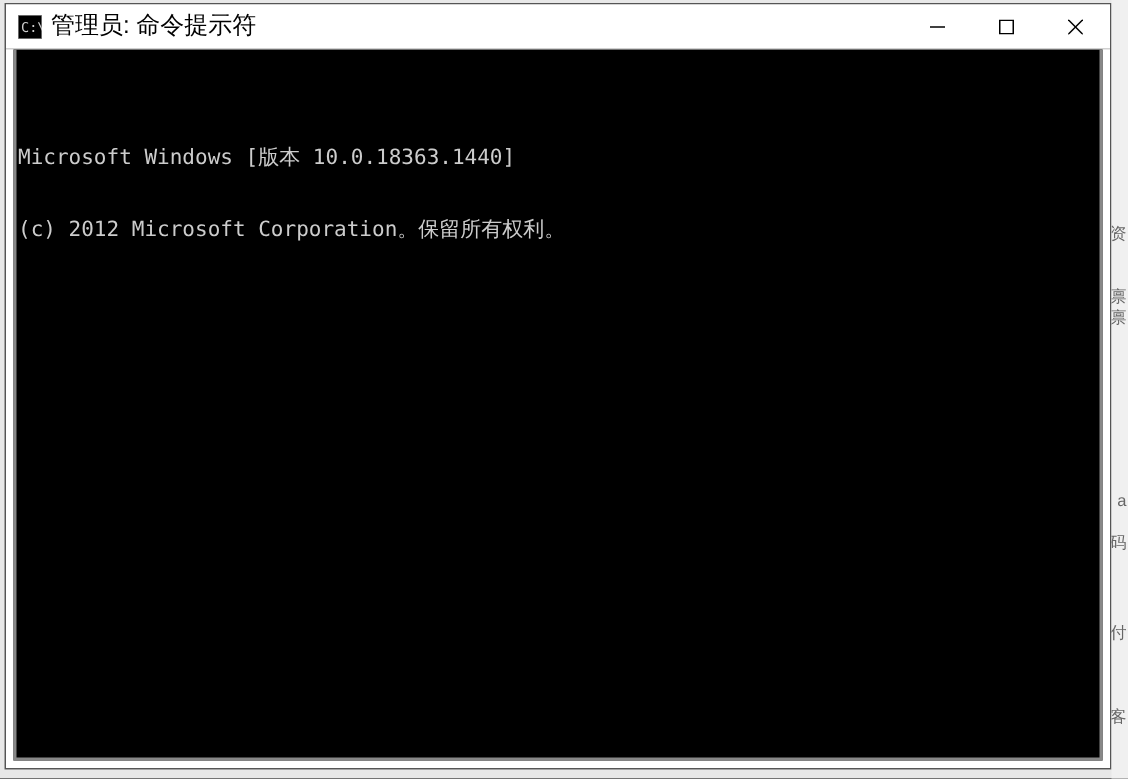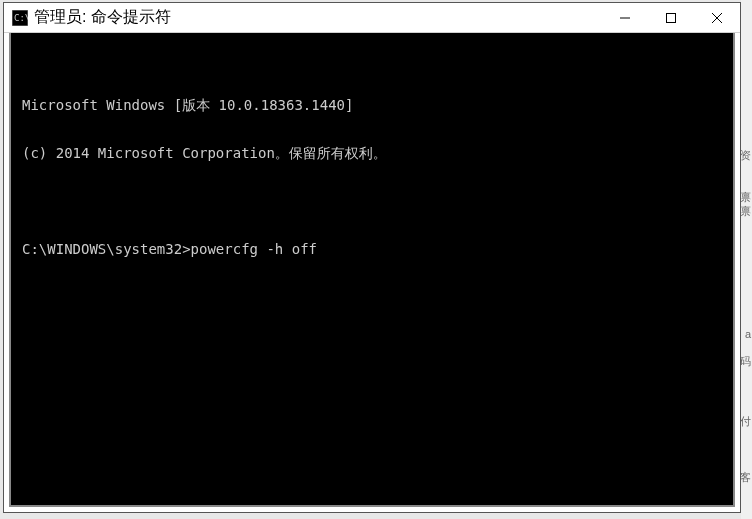--- a/index.html
+++ b/index.html
@@ -79,21 +79,21 @@
       line-height: 16px;
       padding: 0;
       overflow: hidden;
       position: relative;
       white-space: pre;
       border: 2px solid #888;
       border-top: none;
       margin: 0 5px 5px 5px;
     }
     .terminal-content {
-      padding: 0 0 0 11px;
+      padding: 0 0 0 1px;
     }
     .term-line {
       min-height: 16px;
     }
     .desktop-fragments {
       position: absolute;
       right: 0;
       top: 0;
       bottom: 0;
       width: 11px;
@@ -135,23 +135,22 @@
         <svg viewBox="0 0 10 10">
           <line x1="0" y1="0" x2="10" y2="10" stroke="#000" stroke-width="1"></line>
           <line x1="10" y1="0" x2="0" y2="10" stroke="#000" stroke-width="1"></line>
         </svg>
       </button>
     </div>
   </div>
   <div class="terminal">
     <div class="terminal-content">
       <div class="term-line">Microsoft Windows [版本 10.0.18363.1440]</div>
-      <div class="term-line">(c) 2014 Microsoft Corporation。保留所有权利。</div>
+      <div class="term-line">(c) 2012 Microsoft Corporation。保留所有权利。</div>
       <div class="term-line"></div>
-      <div class="term-line">C:\WINDOWS\system32&gt;powercfg -h off</div>
       <div class="term-line"></div>
     </div>
   </div>
 </div>
 
 <div class="desktop-fragments">
   <span class="frag" style="top:148px">资</span>
   <span class="frag" style="top:190px">禀</span>
   <span class="frag" style="top:204px">禀</span>
   <span class="frag" style="top:328px">a</span>

